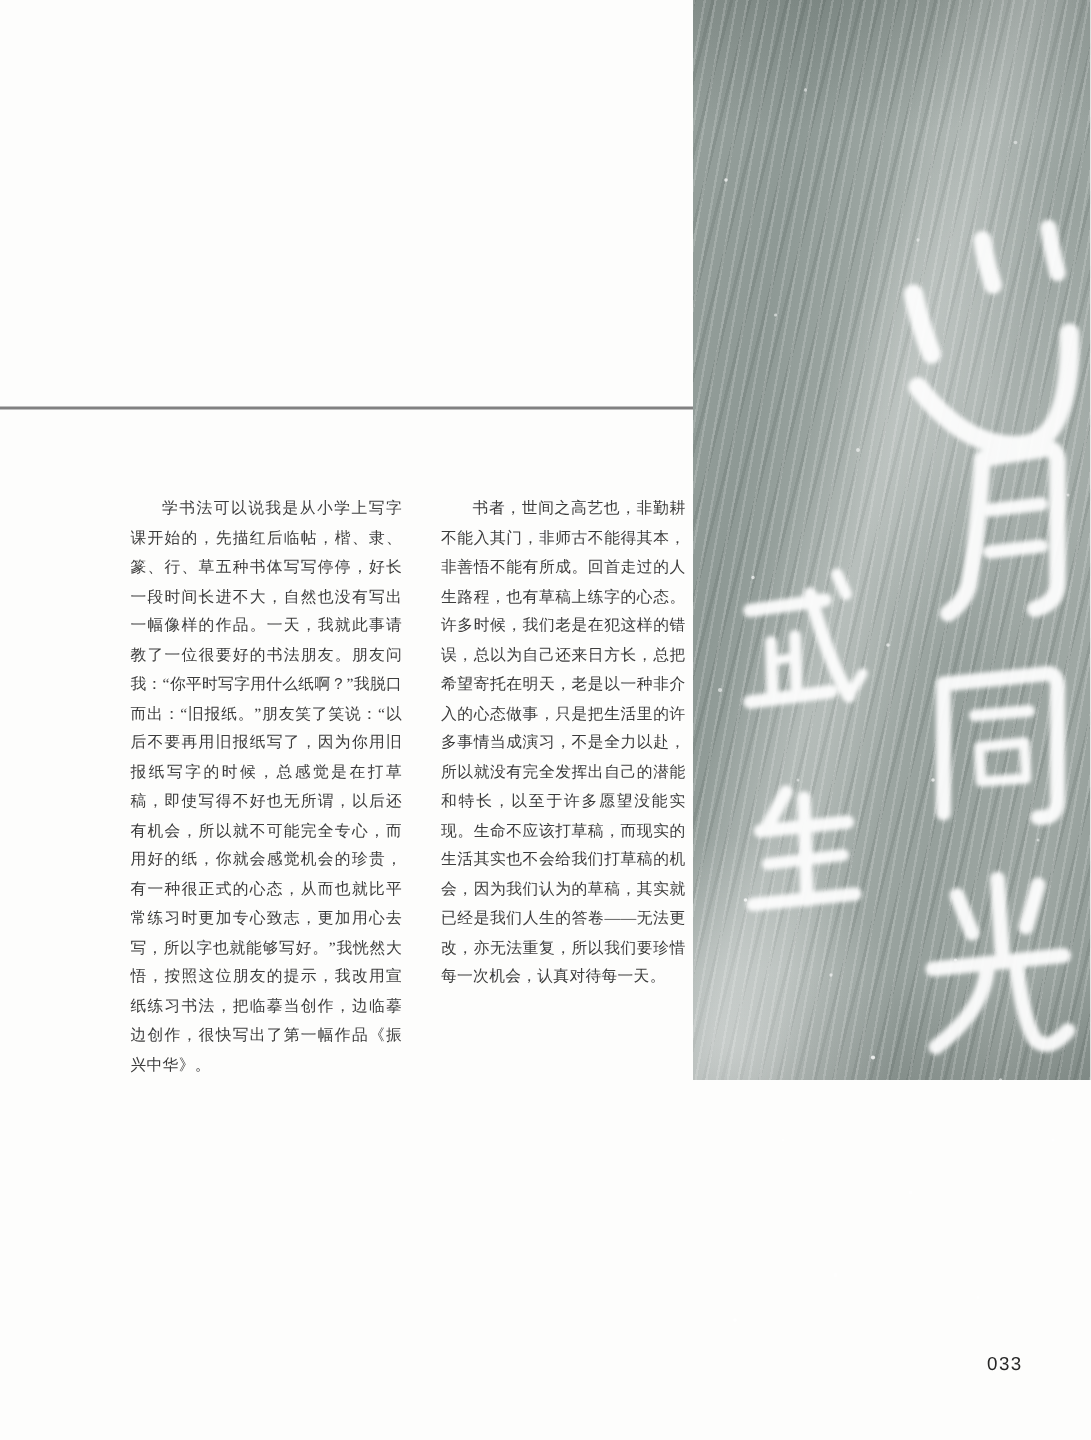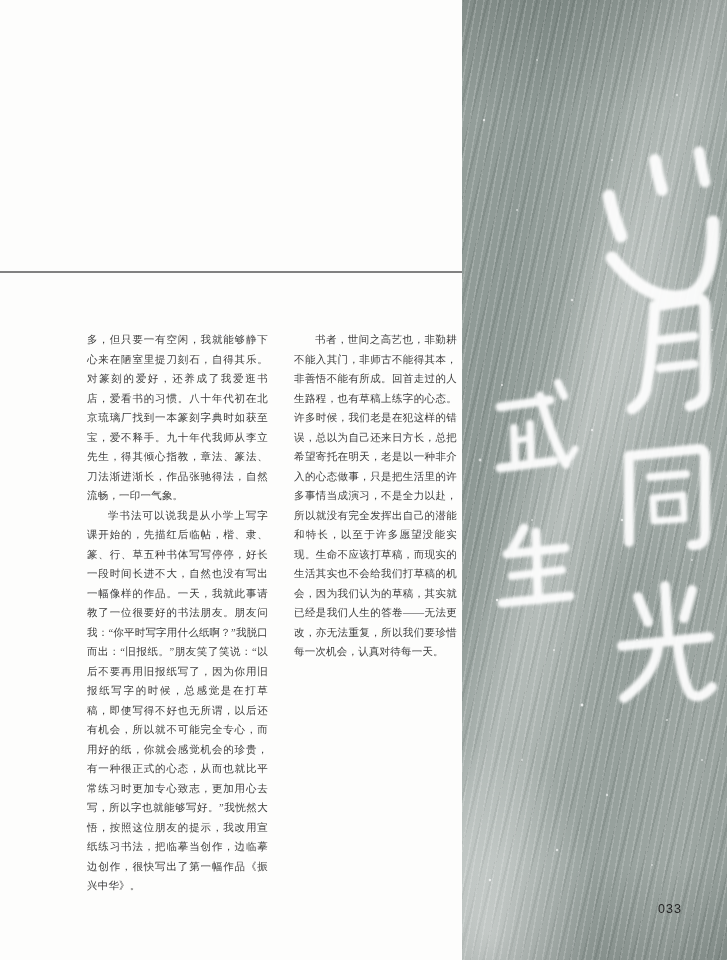--- a/index.html
+++ b/index.html
@@ -23,21 +23,21 @@
   .col{
     font-size:10.5px;line-height:19.5px;color:#3c3c3c;
     text-align:justify;letter-spacing:0.2px;
   }
   .col p{margin:0;}
   .col .indent{text-indent:2em;}
   .col-1{width:181px;}
   .col-2{width:163px;}
 
   .photo{
-    position:absolute;left:462px;top:0;width:265px;height:960px;
+    position:absolute;left:462px;top:0;width:265px;height:720px;
     background:
       radial-gradient(ellipse 60% 28% at 10% 97%, rgba(255,255,255,.40), rgba(255,255,255,0) 70%),
       radial-gradient(ellipse 52% 34% at 74% 38%, rgba(255,255,255,.22), rgba(255,255,255,0) 72%),
       linear-gradient(107deg, rgba(255,255,255,0) 34%, rgba(255,255,255,.22) 46%, rgba(255,255,255,0) 60%),
       repeating-linear-gradient(100deg, rgba(255,255,255,.16) 0px, rgba(255,255,255,.16) 1.5px, rgba(255,255,255,0) 1.5px, rgba(255,255,255,0) 7px),
       repeating-linear-gradient(104deg, rgba(47,58,54,.12) 0px, rgba(47,58,54,.12) 2px, rgba(47,58,54,0) 2px, rgba(47,58,54,0) 12px),
       linear-gradient(180deg, rgba(52,62,58,.20) 0%, rgba(52,62,58,0) 12%),
       linear-gradient(0deg, rgba(40,50,46,.16) 0%, rgba(40,50,46,0) 10%),
       linear-gradient(100deg, #96a09c 0%, #8e9995 22%, #a4ada9 45%, #96a09c 66%, #9fa8a4 85%, #8f9995 100%);
   }
@@ -51,21 +51,20 @@
 </style>
 </head>
 <body>
 
 <div>
 
   <div class="left-page">
     <div class="top-rule"></div>
     <div class="text-columns">
       <div class="col col-1">
-        <p>多，但只要一有空闲，我就能够静下心来在陋室里提刀刻石，自得其乐。对篆刻的爱好，还养成了我爱逛书店，爱看书的习惯。八十年代初在北京琉璃厂找到一本篆刻字典时如获至宝，爱不释手。九十年代我师从李立先生，得其倾心指教，章法、篆法、刀法渐进渐长，作品张驰得法，自然流畅，一印一气象。</p>
         <p class="indent">学书法可以说我是从小学上写字课开始的，先描红后临帖，楷、隶、篆、行、草五种书体写写停停，好长一段时间长进不大，自然也没有写出一幅像样的作品。一天，我就此事请教了一位很要好的书法朋友。朋友问我：“你平时写字用什么纸啊？”我脱口而出：“旧报纸。”朋友笑了笑说：“以后不要再用旧报纸写了，因为你用旧报纸写字的时候，总感觉是在打草稿，即使写得不好也无所谓，以后还有机会，所以就不可能完全专心，而用好的纸，你就会感觉机会的珍贵，有一种很正式的心态，从而也就比平常练习时更加专心致志，更加用心去写，所以字也就能够写好。”我恍然大悟，按照这位朋友的提示，我改用宣纸练习书法，把临摹当创作，边临摹边创作，很快写出了第一幅作品《振兴中华》。</p>
       </div>
       <div class="col col-2">
         <p class="indent">书者，世间之高艺也，非勤耕不能入其门，非师古不能得其本，非善悟不能有所成。回首走过的人生路程，也有草稿上练字的心态。许多时候，我们老是在犯这样的错误，总以为自己还来日方长，总把希望寄托在明天，老是以一种非介入的心态做事，只是把生活里的许多事情当成演习，不是全力以赴，所以就没有完全发挥出自己的潜能和特长，以至于许多愿望没能实现。生命不应该打草稿，而现实的生活其实也不会给我们打草稿的机会，因为我们认为的草稿，其实就已经是我们人生的答卷——无法更改，亦无法重复，所以我们要珍惜每一次机会，认真对待每一天。</p>
       </div>
     </div>
   </div>
 
   <div class="photo">
     <svg width="265" height="960" viewBox="0 0 265 960" aria-label="心月同光">

